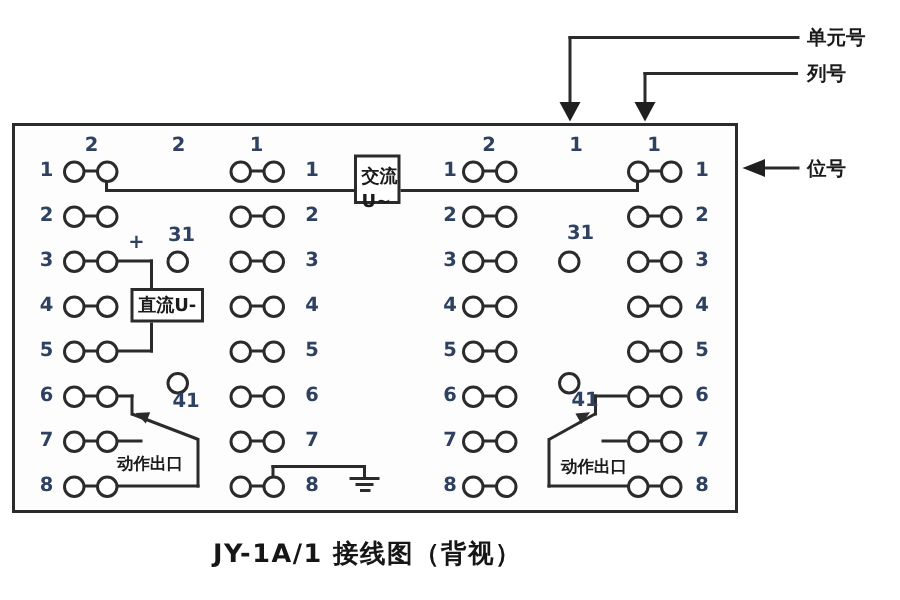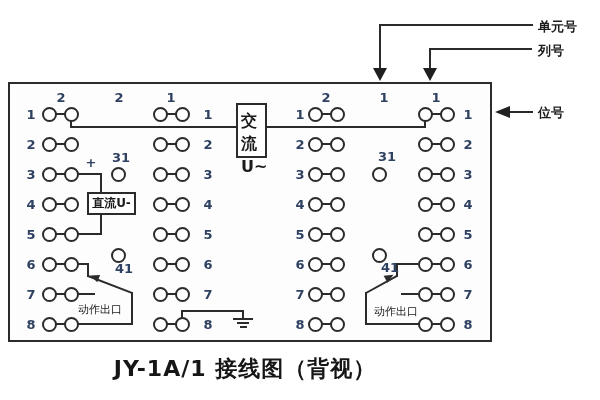--- a/index.html
+++ b/index.html
@@ -18,48 +18,48 @@
   .terminal{
     position:absolute;width:15px;height:15px;border:2px solid #2b2b2b;border-radius:50%;
     background:#ffffff;box-sizing:border-box;z-index:2;
   }
   .pairlink{position:absolute;height:2px;background:#2b2b2b;z-index:1;}
   .num{
     position:absolute;transform:translate(-50%,-50%);font-size:13px;font-weight:700;
     color:#2e4161;z-index:4;white-space:nowrap;line-height:1;
   }
   .cjk{
-    position:absolute;transform:translate(-50%,-50%);font-size:12px;font-weight:400;
+    position:absolute;transform:translate(-50%,-50%);font-size:12px;font-weight:700;
     color:#1b1b1b;z-index:4;white-space:nowrap;line-height:1;
   }
   .calloutlbl{
     position:absolute;transform:translate(0,-50%);font-size:13px;font-weight:600;
     color:#1b1b1b;white-space:nowrap;line-height:1;
   }
   .box{
     position:absolute;border:2px solid #2b2b2b;background:#ffffff;box-sizing:border-box;
     z-index:3;color:#1b1b1b;font-weight:600;
   }
-  #ac-box{left:236px;top:103px;width:31px;height:55px;font-size:16px;padding:4px 0 0 3px;line-height:1.45;}
+  #ac-box{left:236px;top:103px;width:31px;height:33px;font-size:12px;padding:4px 0 0 3px;line-height:1.45;}
   #dc-box{left:87px;top:192px;width:49px;height:23px;font-size:12px;text-align:center;line-height:19px;}
   .arrow-down{
     position:absolute;width:0;height:0;z-index:2;
     border-left:7px solid transparent;border-right:7px solid transparent;border-top:13px solid #1f1f1f;
   }
   .arrow-left{
     position:absolute;width:0;height:0;z-index:2;
     border-top:6px solid transparent;border-bottom:6px solid transparent;border-right:15px solid #1f1f1f;
   }
   .contact-arrow{
     position:absolute;width:0;height:0;z-index:2;
     border-top:4px solid transparent;border-bottom:4px solid transparent;border-left:9px solid #2b2b2b;
   }
   #caption{
     position:absolute;left:245px;top:369px;transform:translate(-50%,-50%);
-    font-size:22px;font-weight:600;color:#161616;letter-spacing:1px;white-space:nowrap;
+    font-size:17px;font-weight:600;color:#161616;letter-spacing:1px;white-space:nowrap;
   }
 </style>
 </head>
 <body>
 
 <div class="wire vline" style="left:379px;top:24px;height:45px;"></div>
 <div class="wire hline" style="left:379px;top:24px;width:154px;"></div>
 <div class="arrow-down" style="left:373px;top:68px;"></div>
 <div class="calloutlbl" style="left:538px;top:26px;">单元号</div>
 

